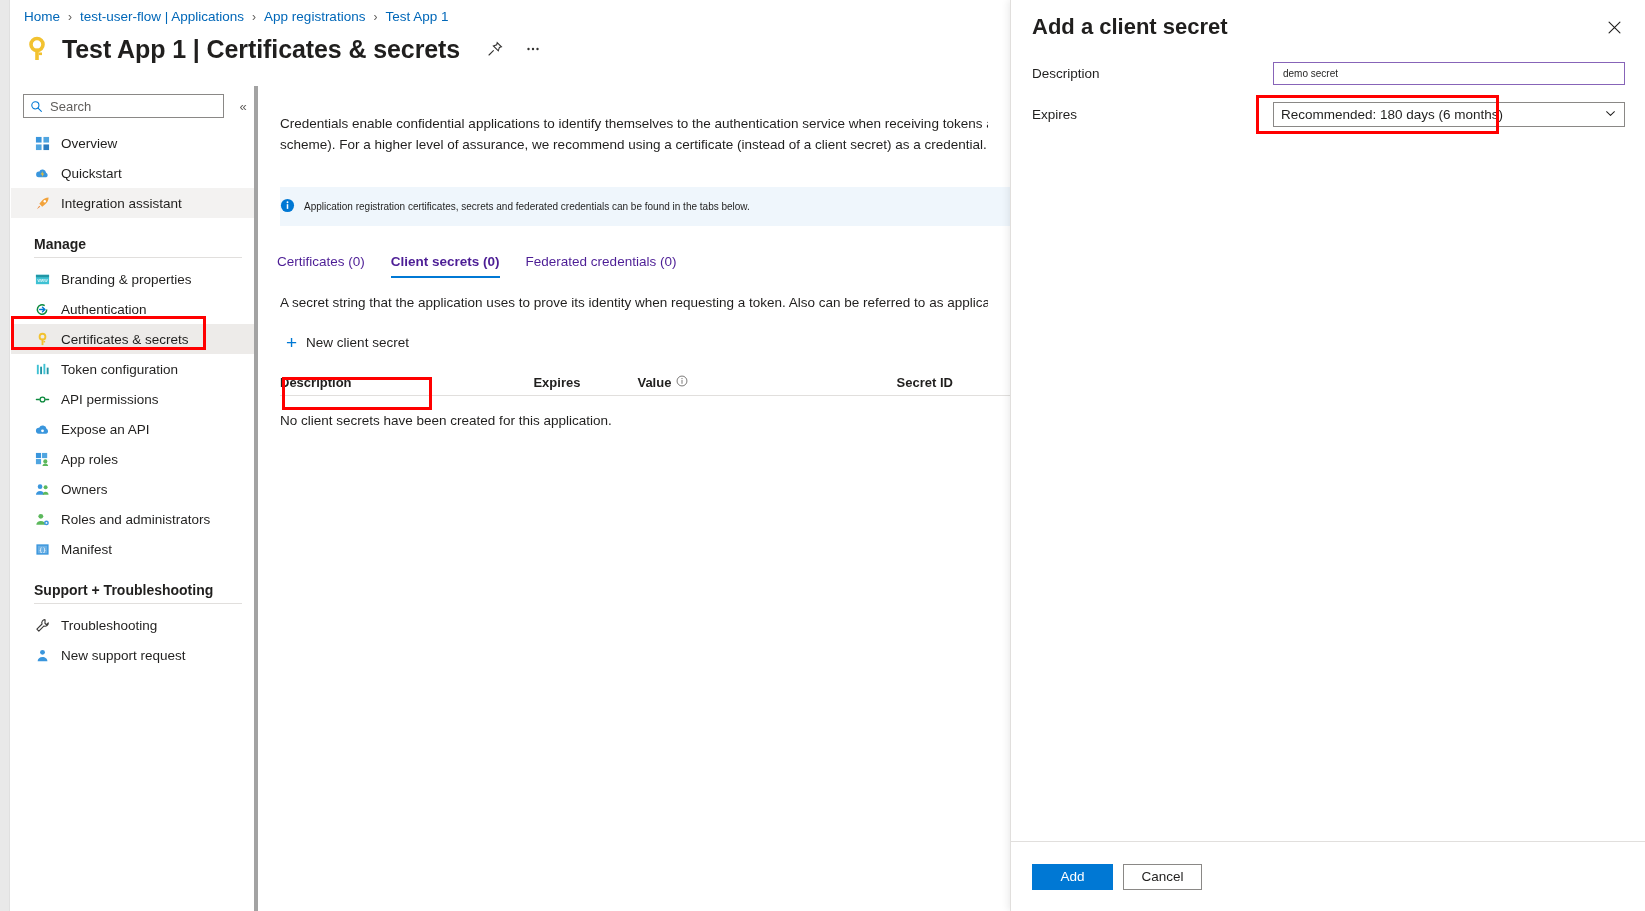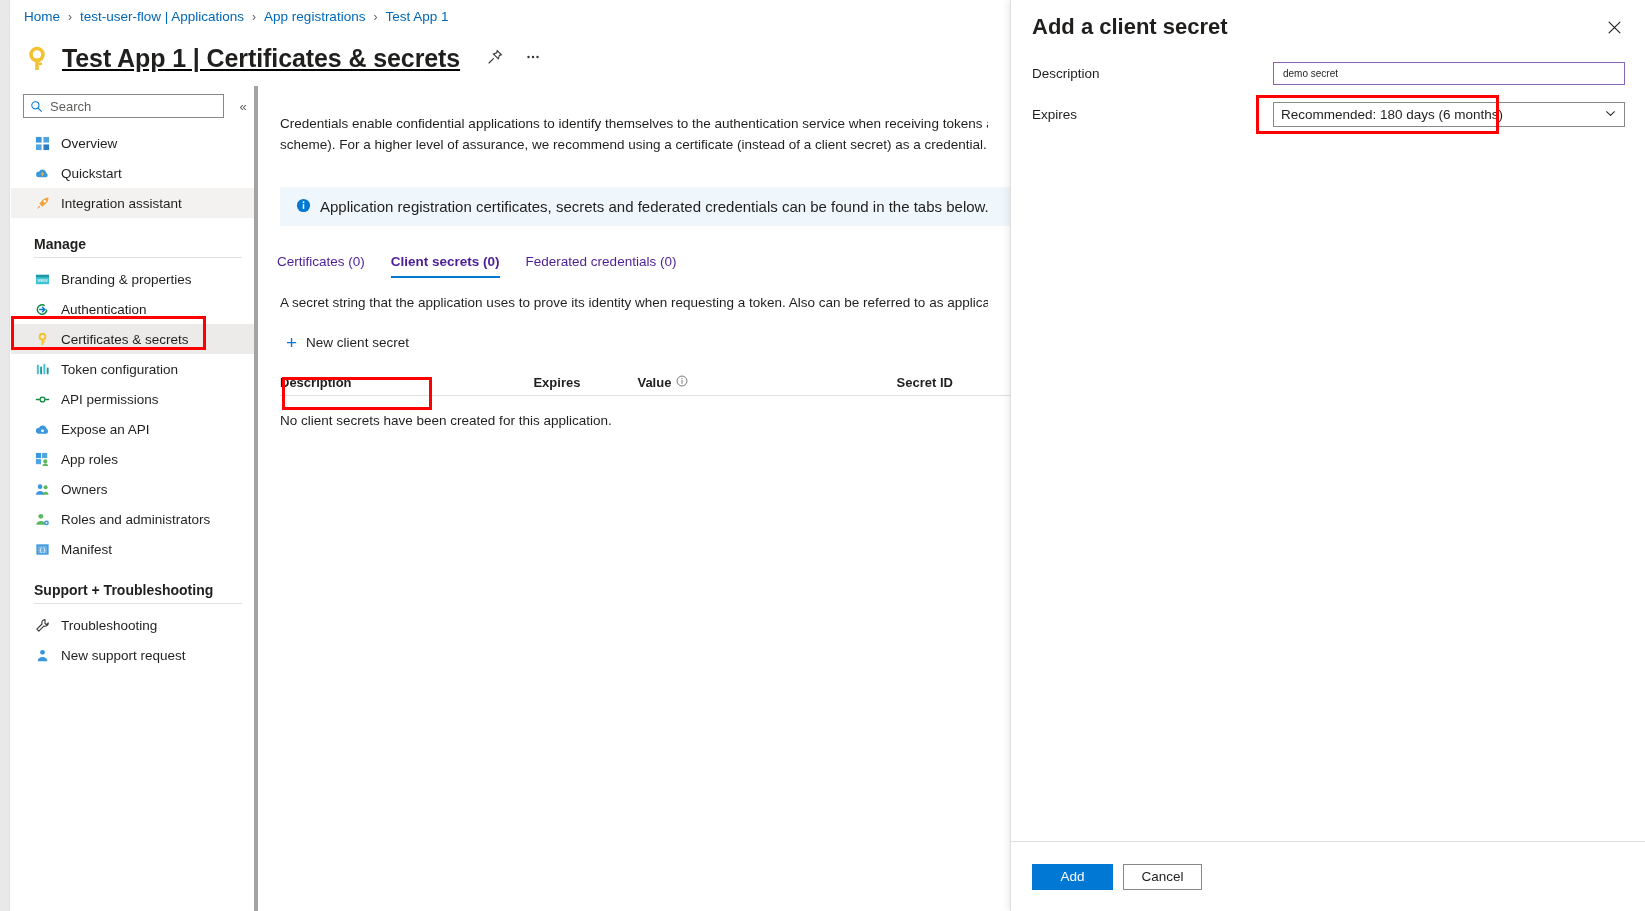--- a/index.html
+++ b/index.html
@@ -30,22 +30,22 @@
     display: flex; align-items: center;
     font-size: 13.5px;
     color: #0067b8;
     white-space: nowrap;
   }
   .bc-link { color: #0067b8; cursor: pointer; }
   .bc-sep { color: #605e5c; margin: 0 8px; font-size: 12px; }
 
   
   .title-row {
-    position: absolute; left: 22px; top: 44px;
-    display: flex; align-items: flex-start; text-decoration: underline;
+    position: absolute; left: 22px; top: 34px;
+    display: flex; align-items: center;
   }
   .title-icon { width: 30px; height: 30px; flex: none; margin-right: 10px; }
   .page-title {
     font-size: 25px; font-weight: 600; color: #201f1e;
     letter-spacing: -0.1px; white-space: nowrap;
   }
   .title-actions { display: flex; align-items: center; margin-left: 22px; gap: 12px; }
   .icon-btn {
     width: 26px; height: 26px;
     display: flex; align-items: center; justify-content: center;
@@ -124,22 +124,22 @@
   .body-text {
     margin: 27px 22px 0 22px;
     font-size: 13.5px; line-height: 21px; color: #201f1e;
     white-space: nowrap; overflow: hidden;
   }
   .body-text .l2 { display: block; }
 
   .info-bar {
     margin: 32px 0 0 22px;
     height: 39px; background: #eff6fc;
-    display: flex; align-items: center; padding-left: 16px;
-    font-size: 15px; color: #201f1e;
+    display: flex; align-items: center; padding-left: 0;
+    font-size: 10px; color: #201f1e;
     white-space: nowrap; overflow: hidden;
   }
   .info-bar .i-icon { margin-right: 9px; flex: none; }
 
   .tabs {
     margin: 22px 0 0 6px;
     display: flex; align-items: flex-end;
     border-bottom: none;
   }
   .tab {

